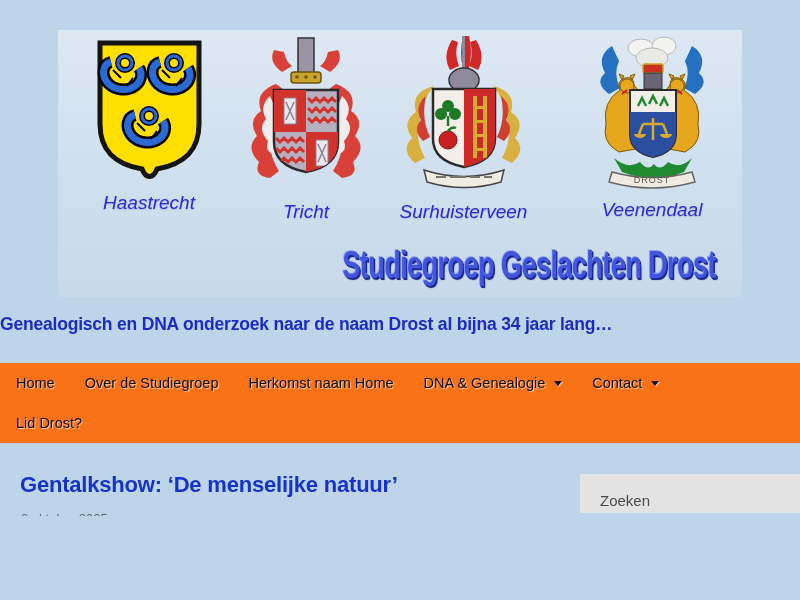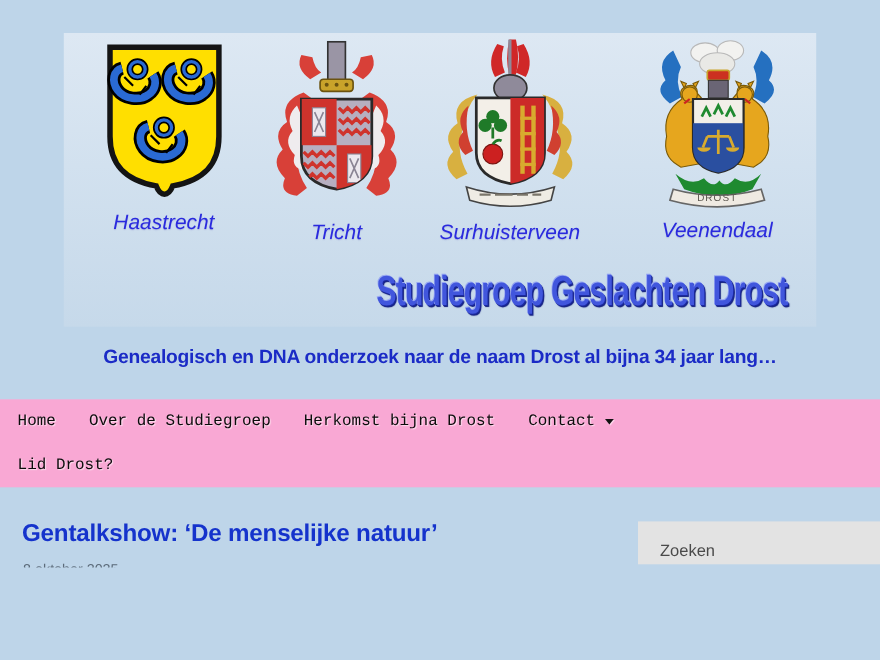--- a/index.html
+++ b/index.html
@@ -18,25 +18,25 @@
   .fig-2 { left:186px; top:2px;  width:124px; }
   .fig-3 { left:336px; top:4px;  width:139px;text-align:right; }
   .fig-4 { left:526px; top:2px;  width:136px; }
 
   .site-title { position:absolute; right:26px; bottom:10px; font-size:38px; font-weight:bold;
     color:#4156dd; letter-spacing:-1px; white-space:nowrap;
     transform:scaleX(0.72); transform-origin:100% 100%;
     text-shadow:-1px -1px 0 #97a7f2, 1px 1px 0 #1b2aa0, 2px 2px 1px #101b7a; }
 
   
-  .tagline { position:absolute; left:0; top:314px; width:800px; text-align:center;
+  .tagline { position:absolute; left:0; top:314px; width:800px; text-align:left;
     font-size:17.5px; font-weight:bold; color:#1b2bc6; letter-spacing:-0.2px; }
 
   
-  .navbar { position:absolute; left:0; top:363px; width:800px; height:80px; background:#f9a8d4;font-family:Liberation Mono, monospace; }
+  .navbar { position:absolute; left:0; top:363px; width:800px; height:80px; background:#f97316; }
   .nav-row { height:40px; padding-left:1px; display:flex; align-items:center; }
   .nav-item { display:flex; align-items:center; padding:0 15px; height:40px; cursor:pointer;
     font-size:14.5px; color:#0c0c0c; text-shadow:1px 1px 1px rgba(255,255,255,0.65);
     white-space:nowrap; }
   .caret { display:inline-block; width:0; height:0; margin-left:9px;
     border-left:4.5px solid transparent; border-right:4.5px solid transparent;
     border-top:5px solid #111; filter:drop-shadow(1px 1px 0 rgba(255,255,255,0.55)); }
 
   
   .post-title { position:absolute; left:20px; top:472px; font-size:22px; font-weight:bold;
@@ -223,21 +223,25 @@
 
   <nav class="navbar">
     <div class="nav-row">
       <div class="nav-item">
         <span>Home</span>
       </div>
       <div class="nav-item">
         <span>Over de Studiegroep</span>
       </div>
       <div class="nav-item">
-        <span>Herkomst bijna Drost</span>
+        <span>Herkomst naam Home</span>
+      </div>
+      <div class="nav-item">
+        <span>DNA &amp; Genealogie</span>
+        <span class="caret"></span>
       </div>
       <div class="nav-item">
         <span>Contact</span>
         <span class="caret"></span>
       </div>
     </div>
     <div class="nav-row">
       <div class="nav-item">
         <span>Lid Drost?</span>
       </div>

